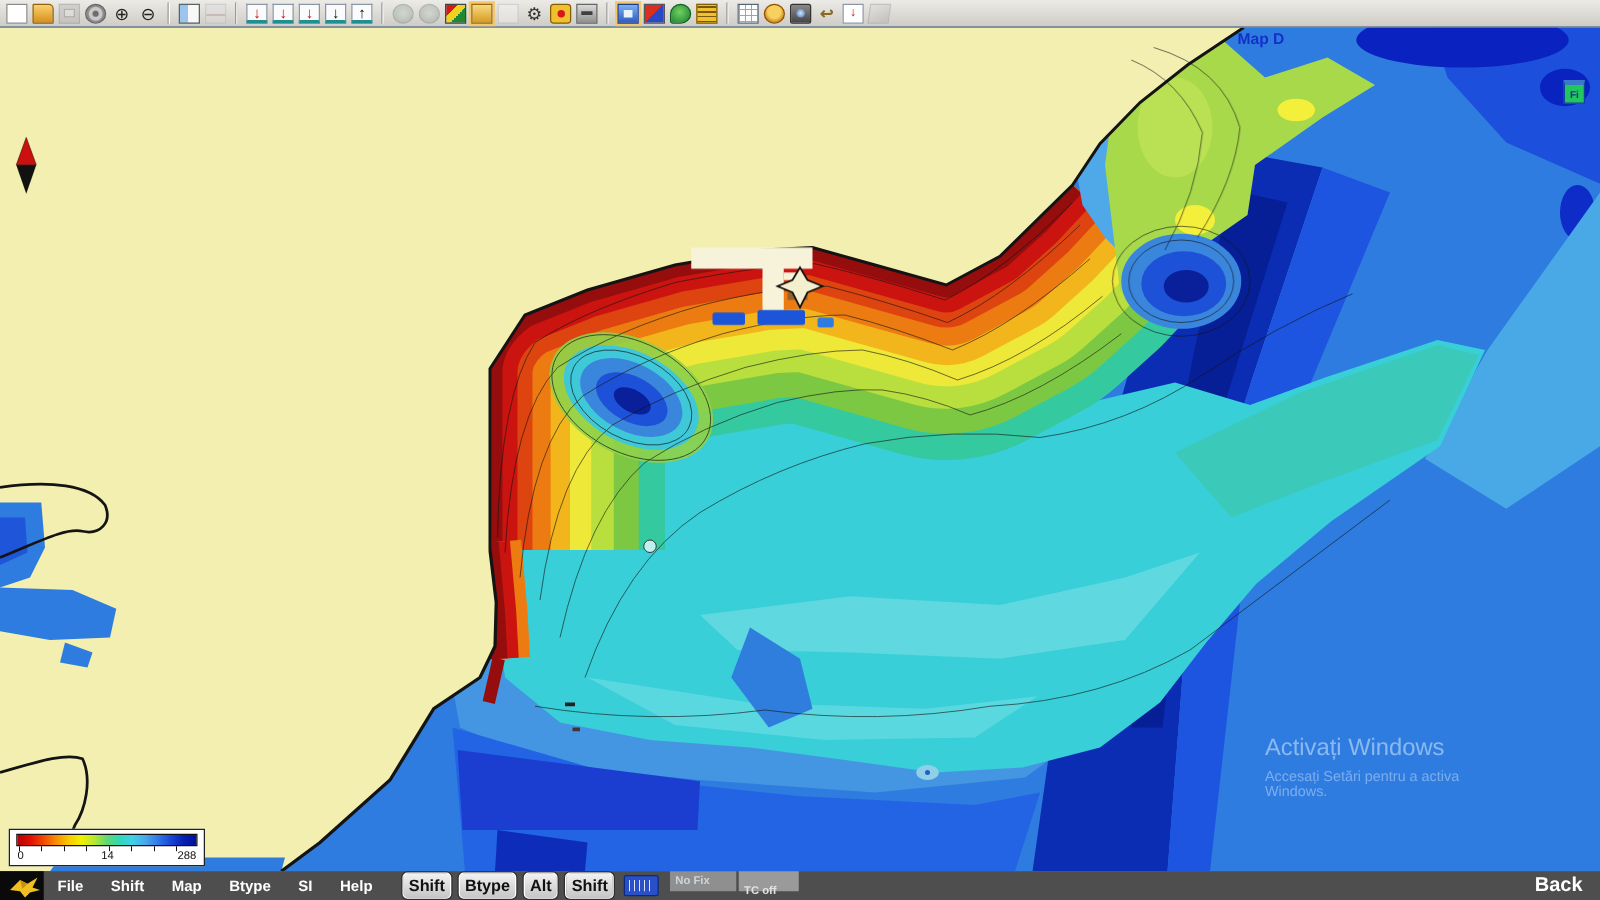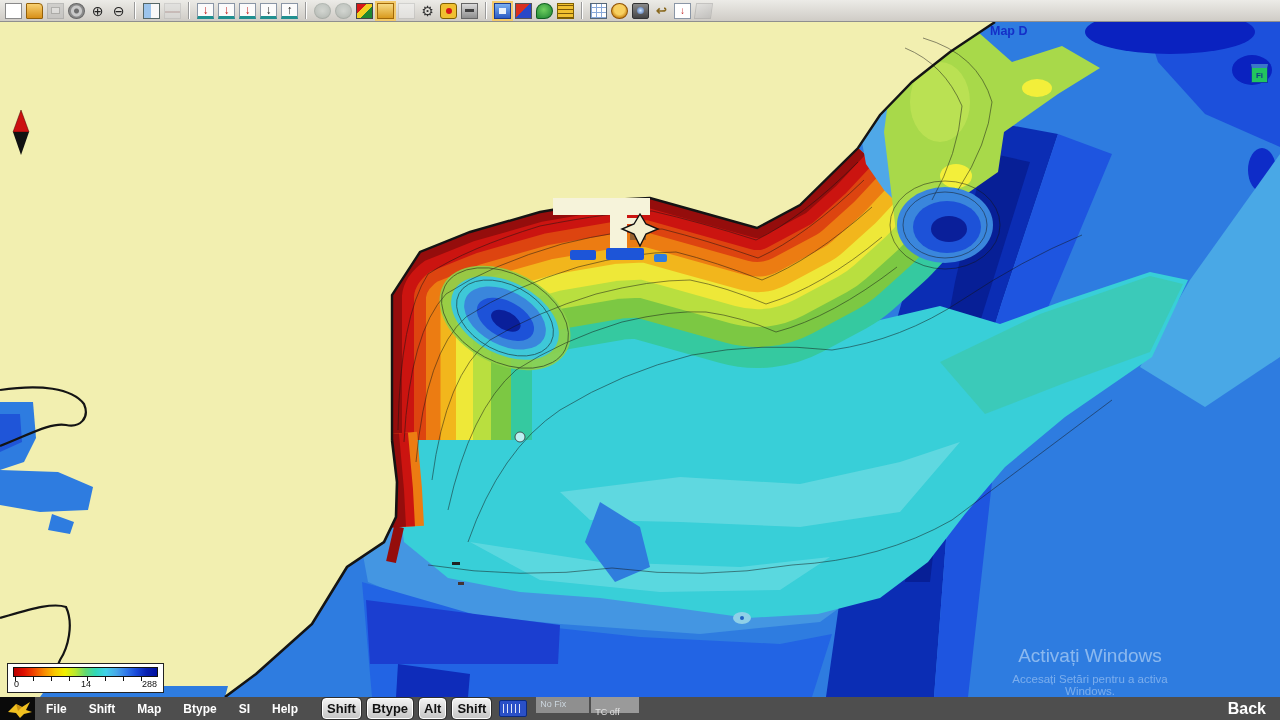--- a/index.html
+++ b/index.html
@@ -55,21 +55,21 @@
   .i-export-document{background:#fff;border-color:#8a96a6;}
   .i-export-document::after{content:"↓";color:#c02020;font-size:10px;font-weight:bold;}
   .i-eraser{background:linear-gradient(135deg,#dcdcdc,#aeaeae);border-color:#9a9a9a;transform:skewX(-8deg);}
 
   
   #map-wrap{position:absolute;top:22px;left:0;width:1168px;height:675px;}
   #map-title{position:absolute;left:990px;top:2px;color:#1430c8;font-weight:bold;font-size:12.5px;z-index:5;}
   #fi-button{position:absolute;left:1251px;top:2px;width:17px;height:19px;background:#22c55e;
     border:1px solid #1040a0;border-top:4px solid #3a78c8;box-sizing:border-box;font-size:8px;
     color:#123a8a;display:flex;align-items:center;justify-content:center;z-index:5;font-weight:bold;margin-top:40px;}
-  #watermark{position:absolute;left:1012px;top:623px;z-index:5;pointer-events:none;text-align:center;}
+  #watermark{position:absolute;left:1012px;top:566px;z-index:5;pointer-events:none;}
   #wm1{font-size:19px;color:rgba(215,233,252,.55);}
   #wm2{font-size:11.5px;color:rgba(215,233,252,.45);margin-top:6px;}
 
   
   #legend{position:absolute;left:7px;top:641px;width:157px;height:30px;background:#fff;
     border:1px solid #222;box-sizing:border-box;padding:3px 5px 0;z-index:6;}
   #lg-bar{height:10px;border:1px solid #111;box-sizing:border-box;}
   #lg-ticks{height:4px;margin:0 2px;
     background:repeating-linear-gradient(90deg,#111 0 1px,transparent 1px 18px);}
   #lg-labels{position:relative;height:11px;font-size:9px;color:#111;}
@@ -81,21 +81,21 @@
   #bottombar{position:absolute;bottom:0;left:0;width:1280px;height:23px;background:#4e4e4e;
     display:flex;align-items:center;color:#fff;z-index:30;margin-top:48px;}
   #logo{width:35px;height:23px;background:#0a0a0a;display:flex;align-items:center;justify-content:center;flex:0 0 auto;}
   .menu{font-weight:bold;font-size:12px;padding:0 11px;cursor:default;}
   #keys{display:flex;align-items:center;margin-left:10px;}
   .keycap{background:linear-gradient(#f2f2f2,#c6c6c6);border:1px solid #fff;box-shadow:0 0 0 1px #2e2e2e;
     border-radius:4px;color:#111;font-size:13px;font-weight:bold;padding:2px 4px;margin:0 3px;}
   #kbd-btn{width:26px;height:15px;background:#2a50c8;border:1px solid #0a2a80;border-radius:2px;margin:0 5px;
     background-image:repeating-linear-gradient(90deg,rgba(255,255,255,.85) 0 1px,transparent 1px 4px);
     background-size:20px 9px;background-position:3px 3px;background-repeat:no-repeat;}
-  .statusbox{height:16px;box-sizing:border-box;font-size:9px;padding:2px 4px;flex:0 0 auto;}
+  .statusbox{height:16px;box-sizing:border-box;font-size:9px;padding:2px 4px;flex:0 0 auto;font-weight:bold;}
   #status-0{width:53px;background:#8f8f8f;color:#ccd6de;margin-left:4px;}
   #status-1{width:48px;background:#9a9a9a;color:#e2e2e2;padding-top:10px;margin-left:2px;}
   #back{margin-left:auto;margin-right:14px;font-weight:bold;font-size:16px;}
 </style>
 </head>
 <body>
 
 <div id="toolbar">
     <span class="tbi i-new-document"></span>
     <span class="tbi i-open-folder"></span>

